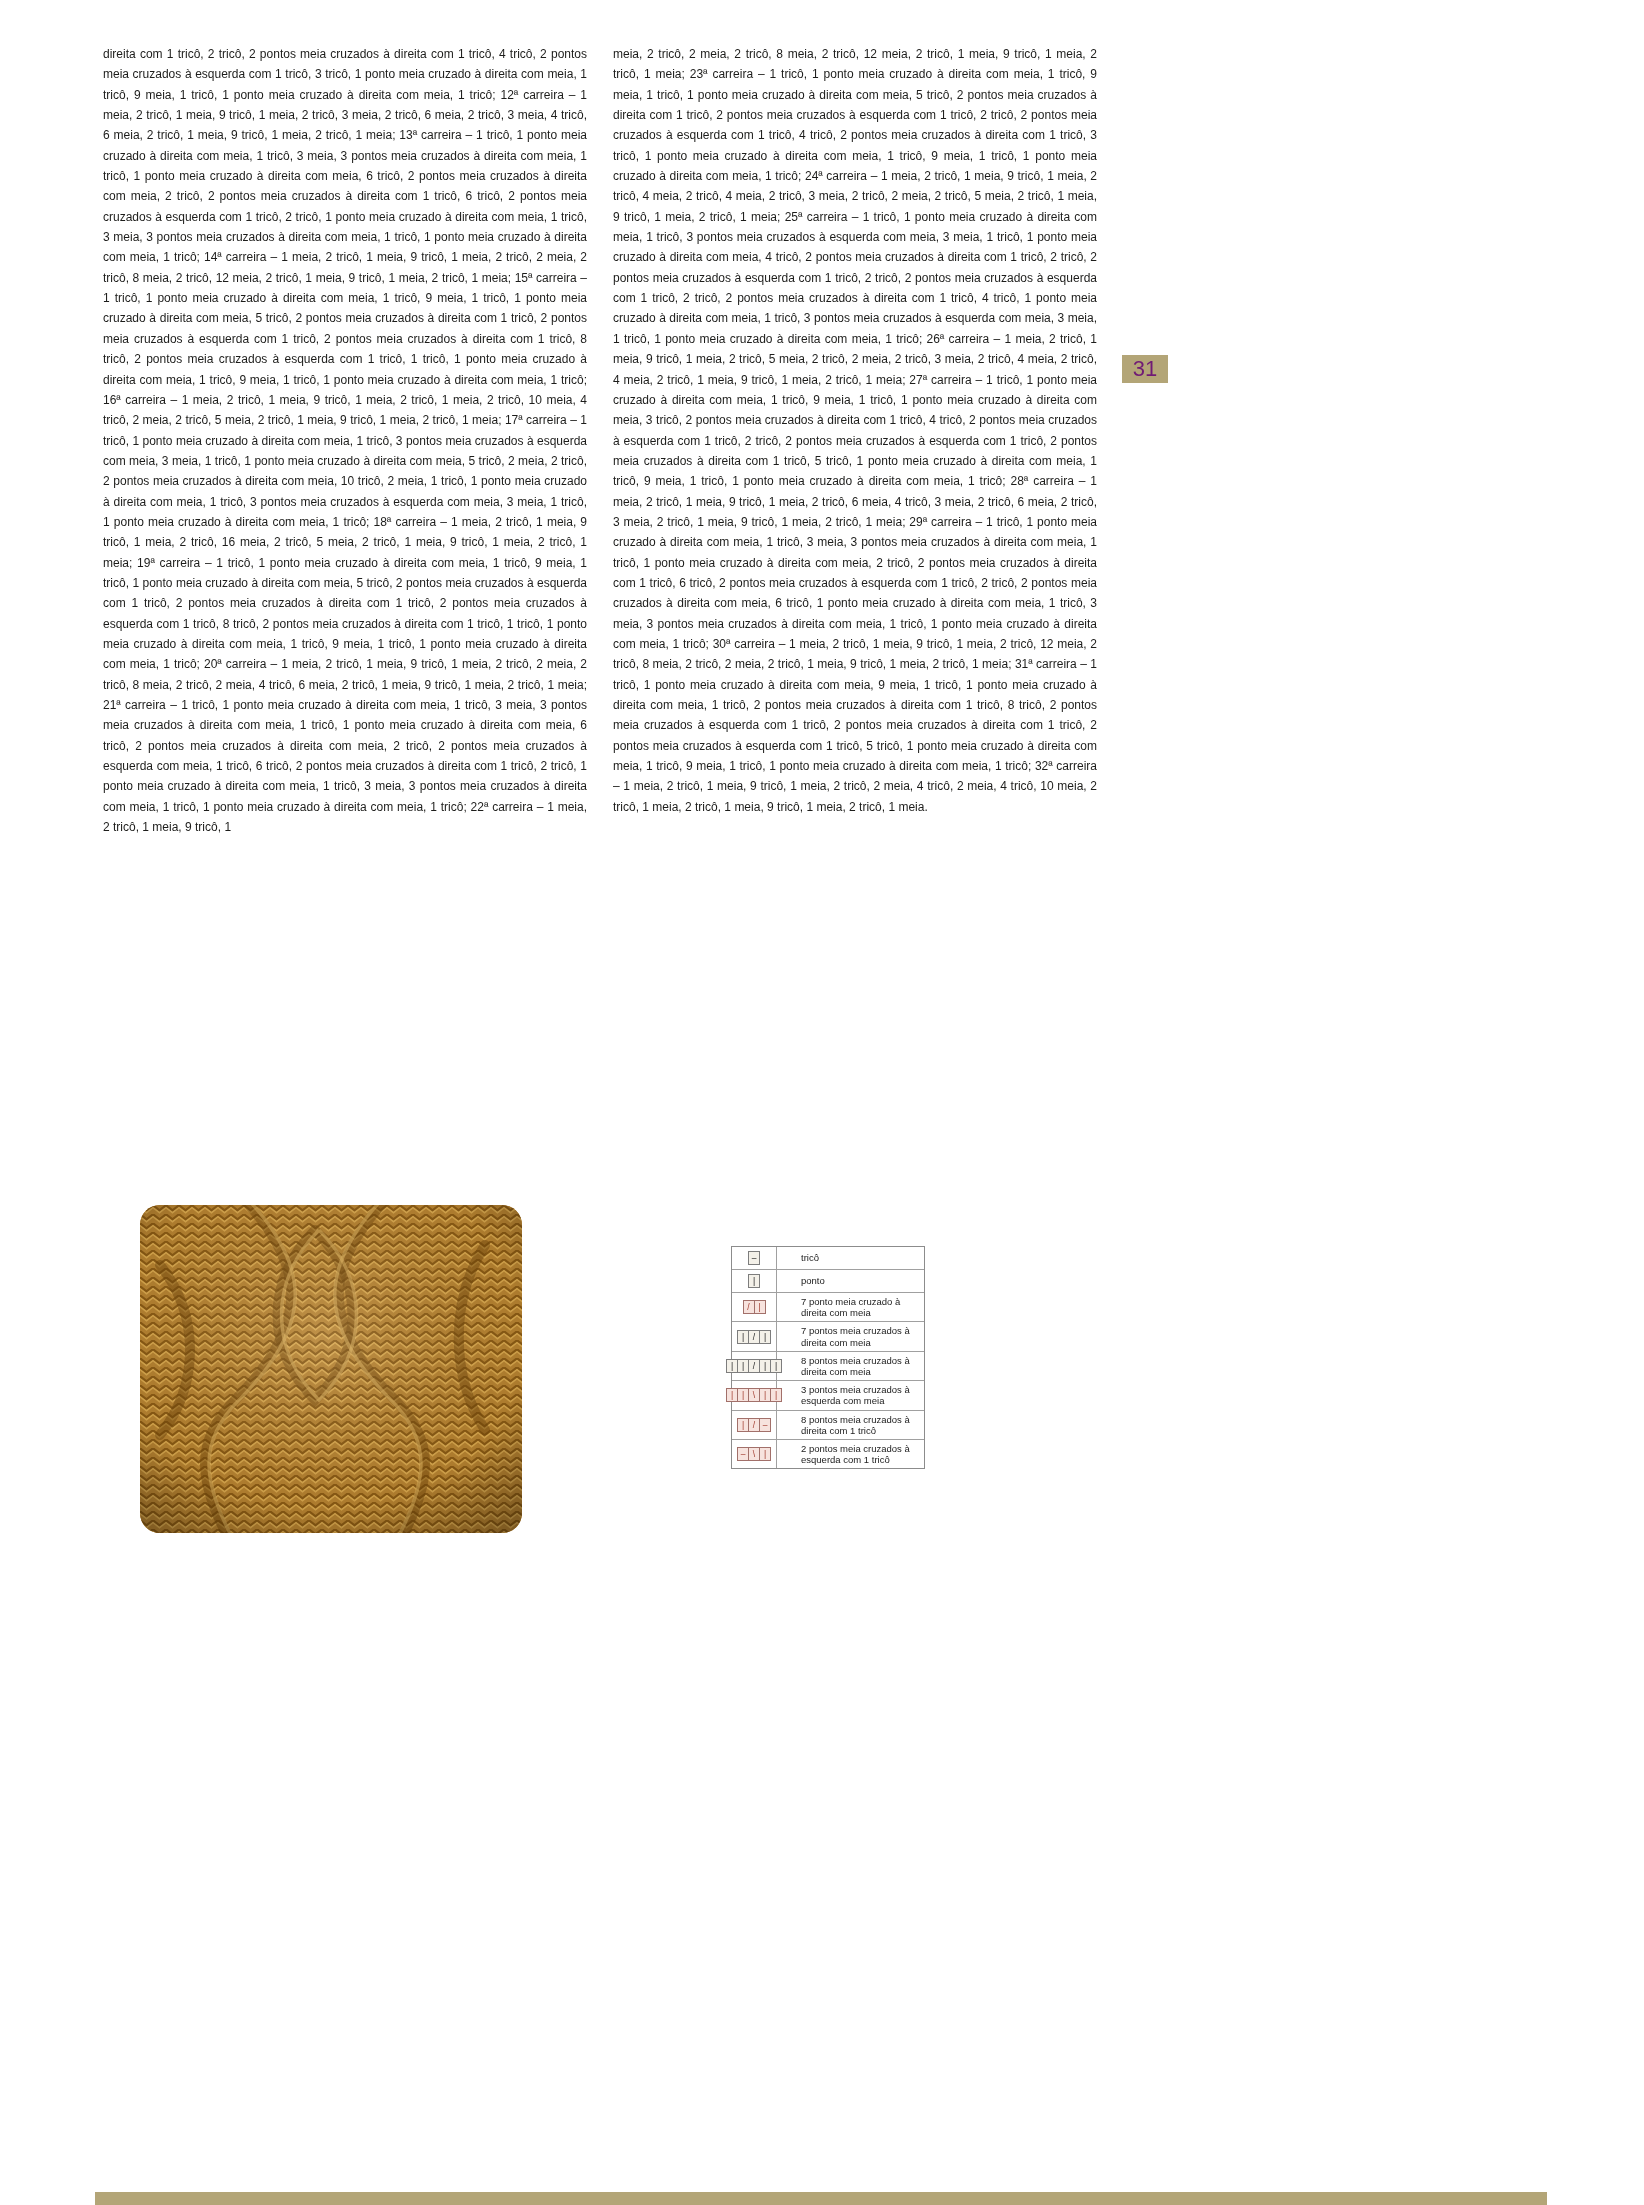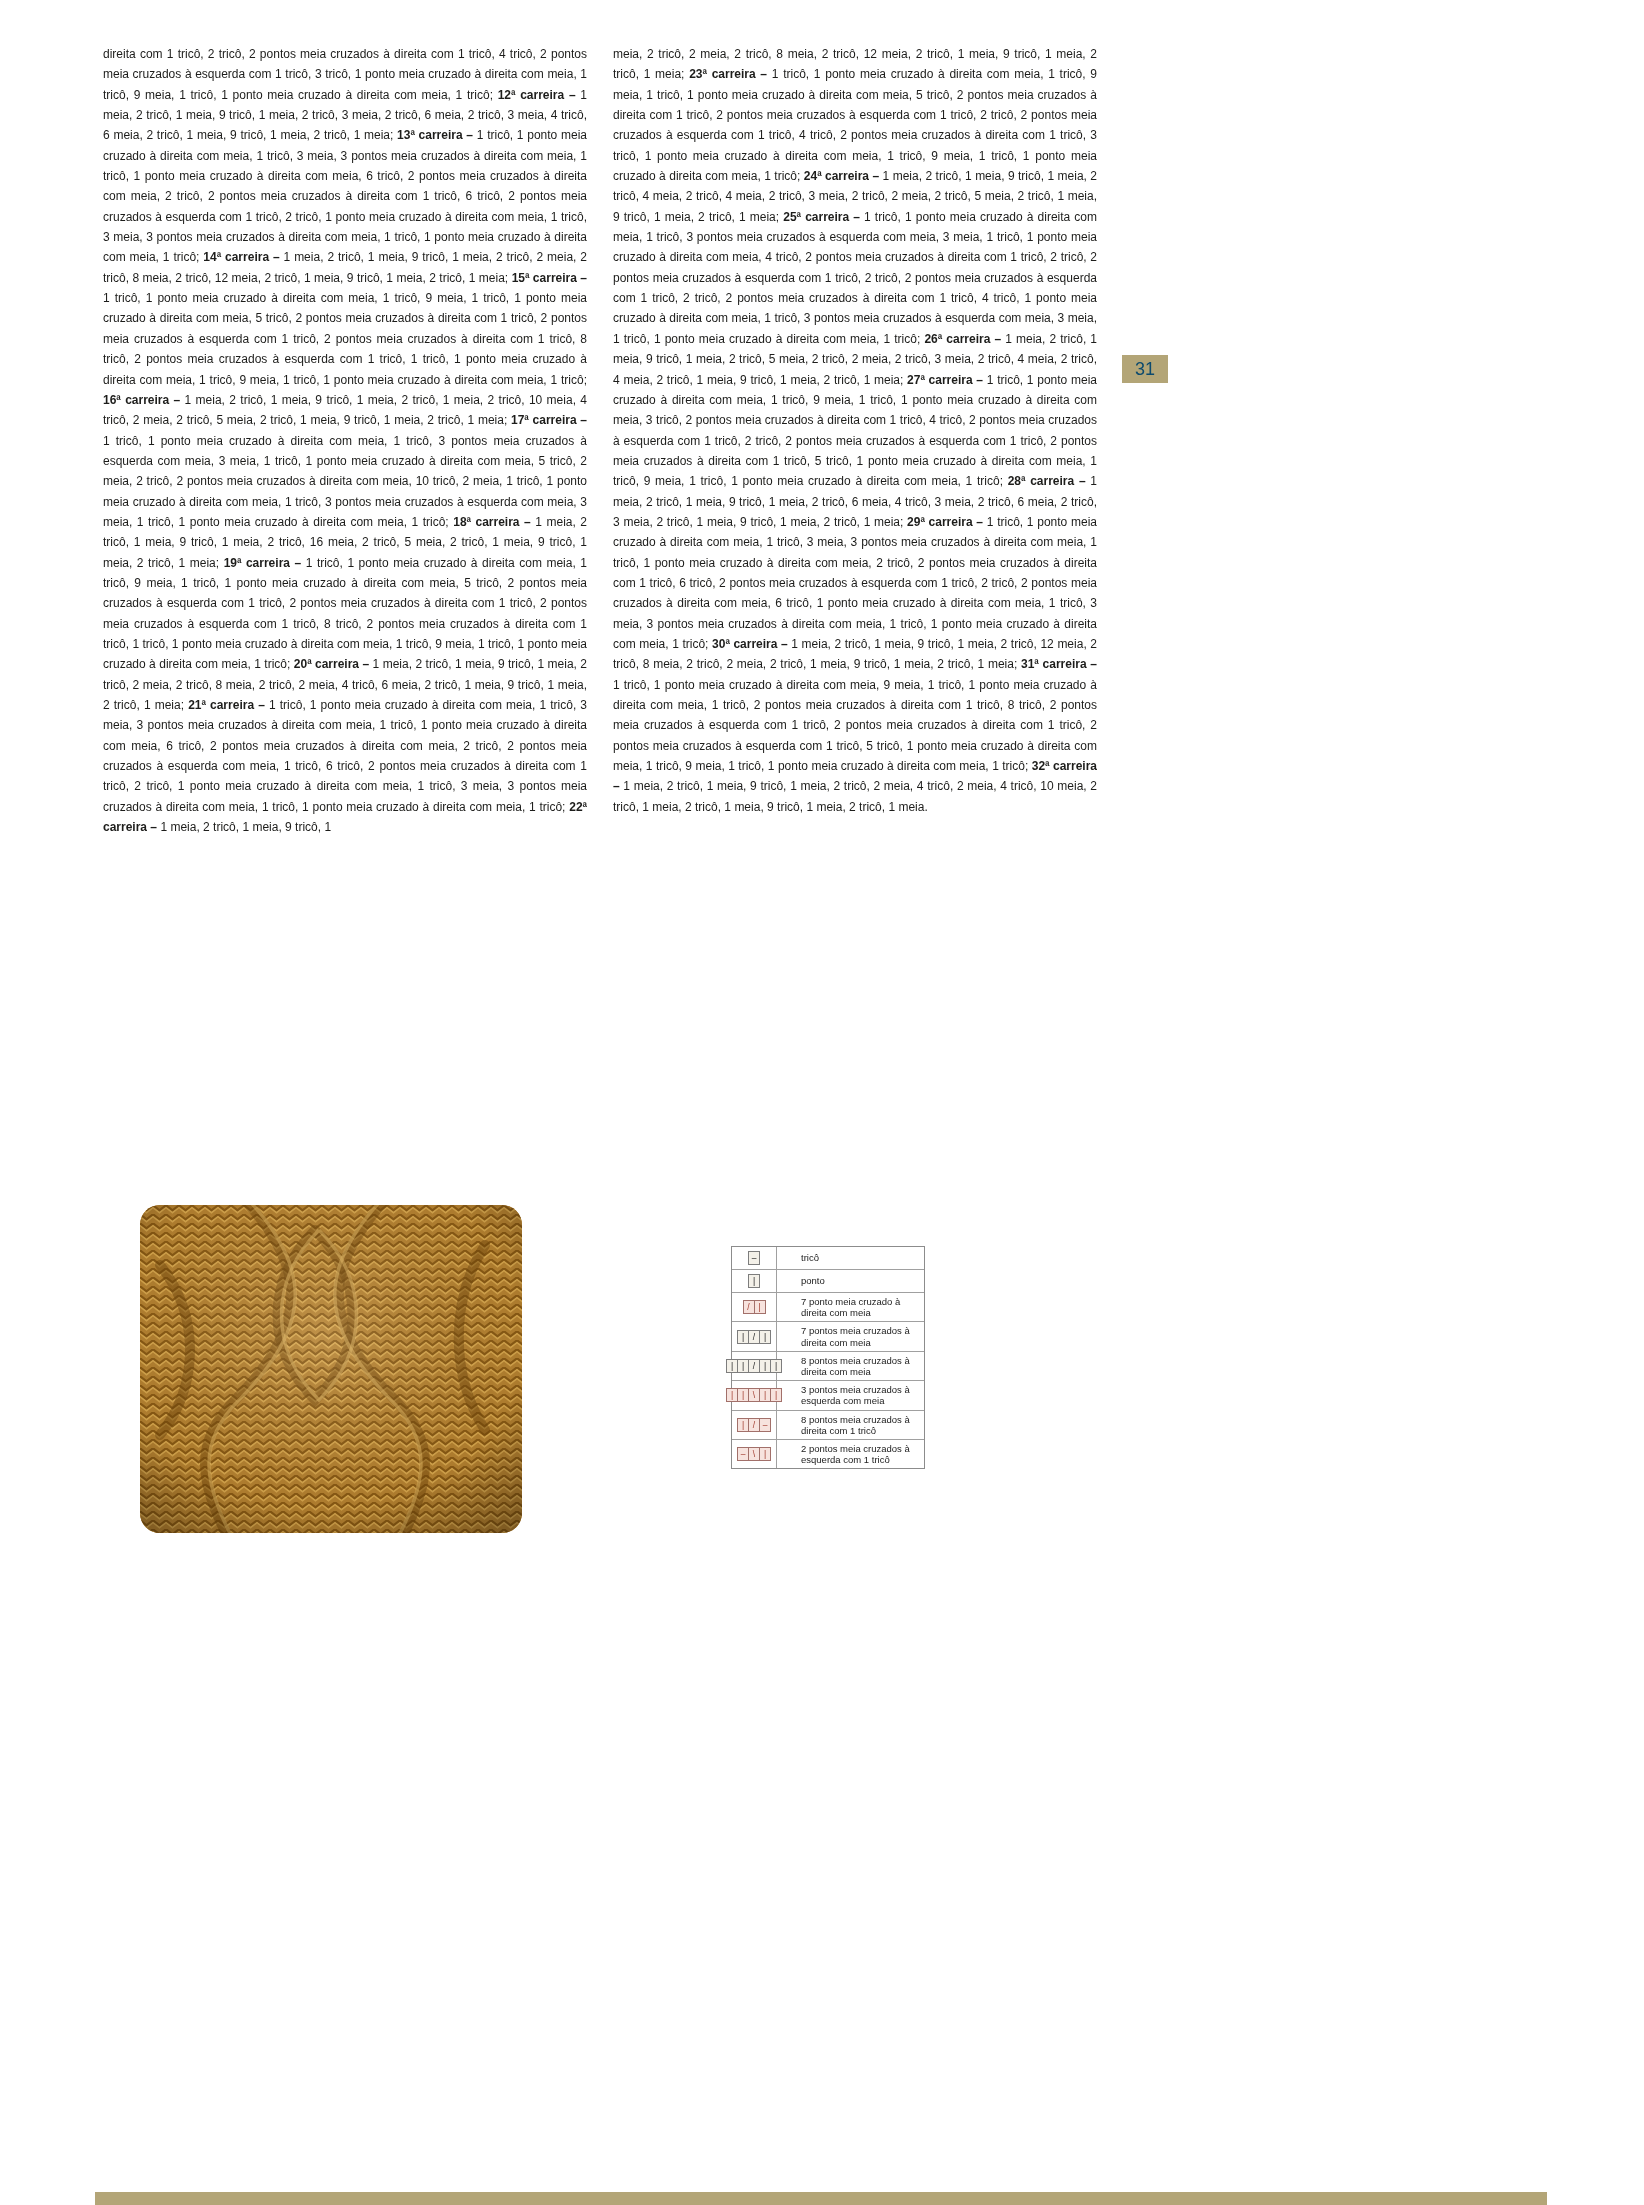--- a/index.html
+++ b/index.html
@@ -11,25 +11,25 @@
   }
   .page{position:relative;width:1644px;height:2205px;background:#ffffff;overflow:hidden;}
   .col{
     position:absolute;top:44px;width:484px;
     font-size:12px;line-height:20.35px;
     text-align:justify;text-justify:inter-word;
     color:#1d1d1b;
   }
   .col-left{left:103px;}
   .col-right{left:613px;}
-  .bold{font-weight:bold;}
+  .bold{font-weight:normal;}
   .page-badge{
     position:absolute;left:1122px;top:355px;width:46px;height:28px;
     display:flex;align-items:center;justify-content:center;
-    font-size:18px;color:#0c4a6e;
+    font-size:22px;color:#701a75;
   }
   figure{margin:0;padding:0;}
   .knit-photo{
     position:absolute;left:140px;top:1205px;width:382px;height:328px;
     border-radius:20px;overflow:hidden;background:#b68230;
   }
   .legend{
     position:absolute;left:731px;top:1246px;width:192px;
     border:1px solid #8c8c8c;background:#ffffff;
     font-size:9.5px;color:#222222;

